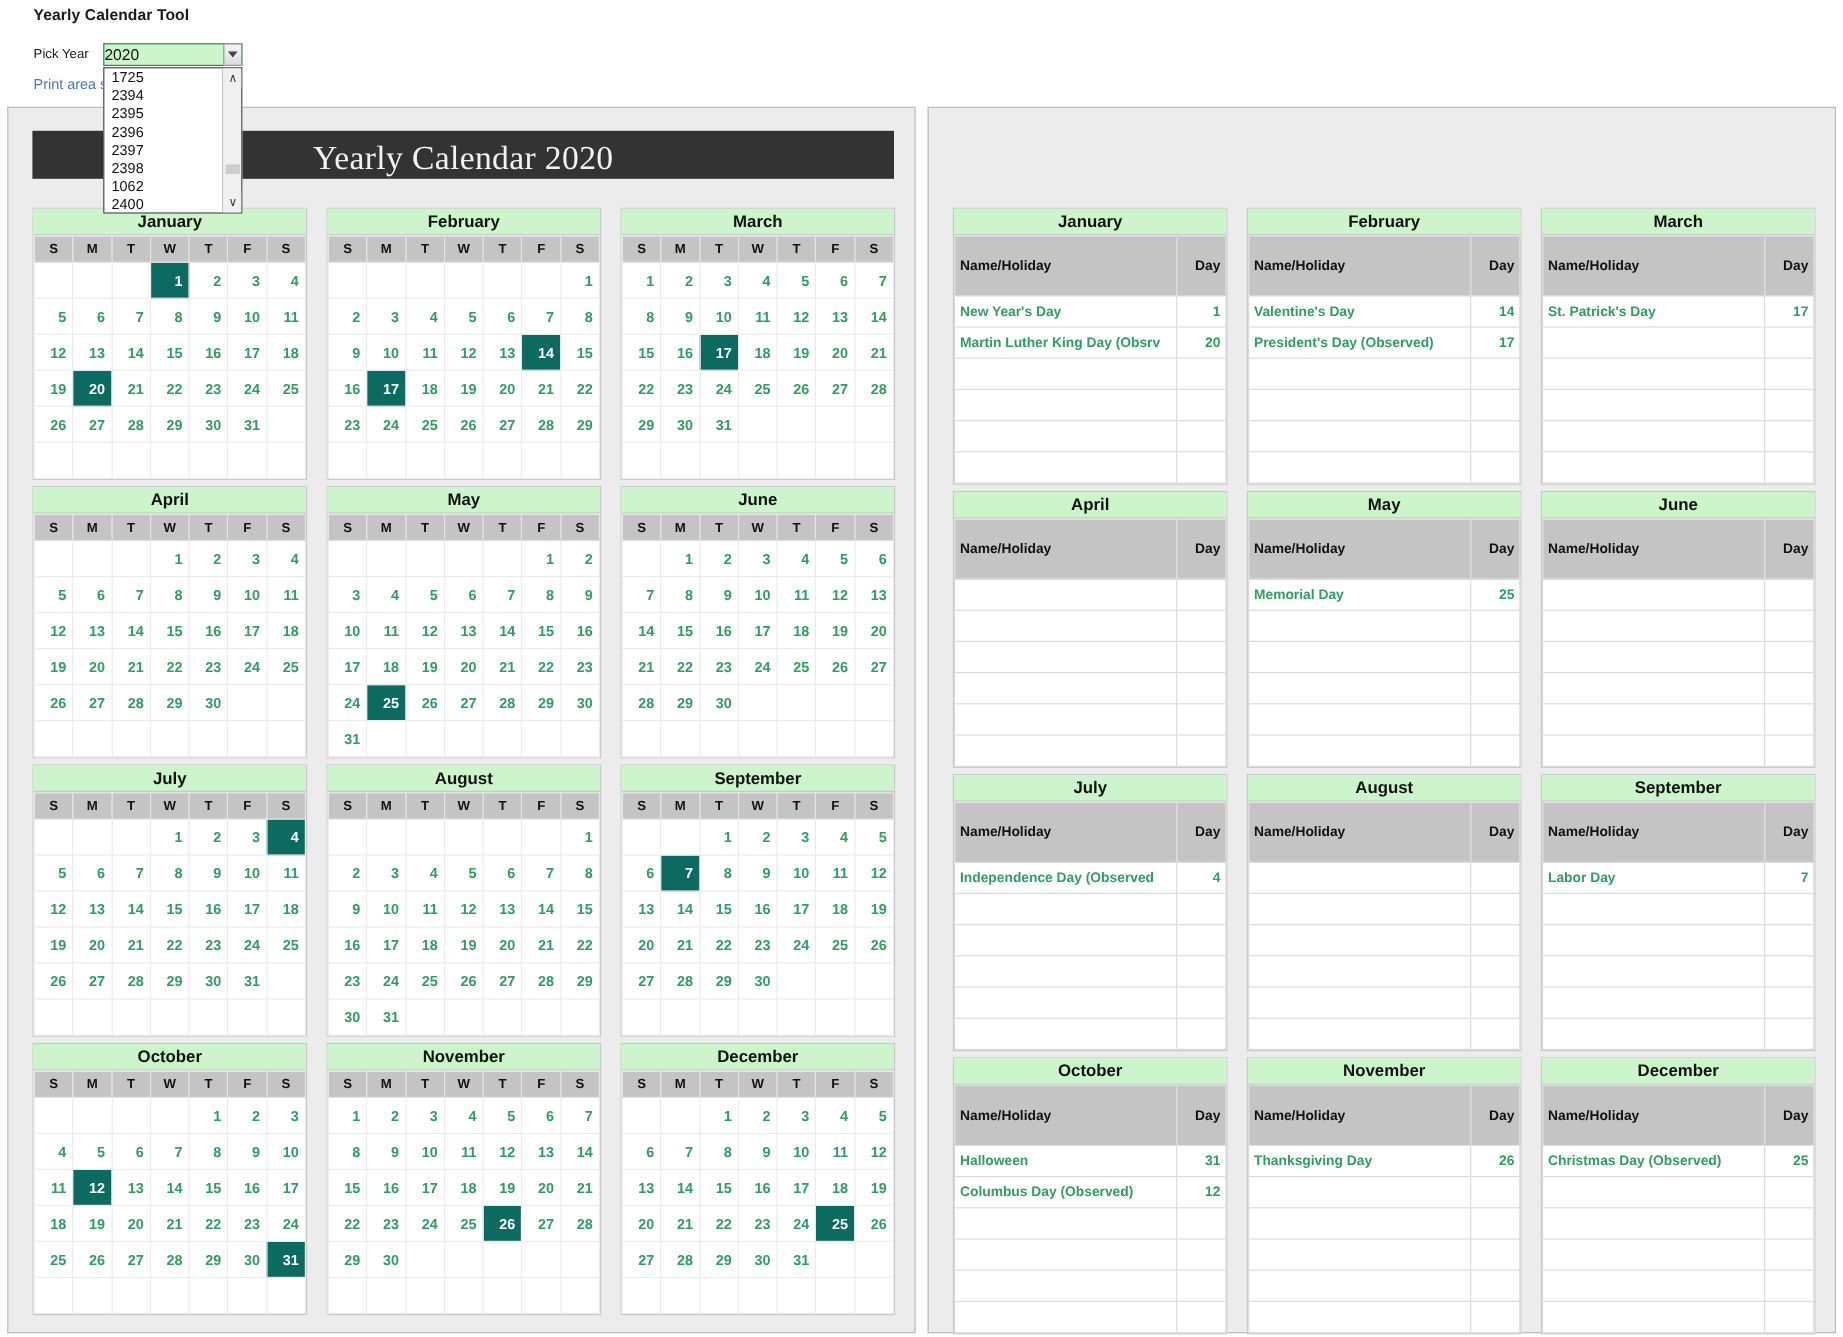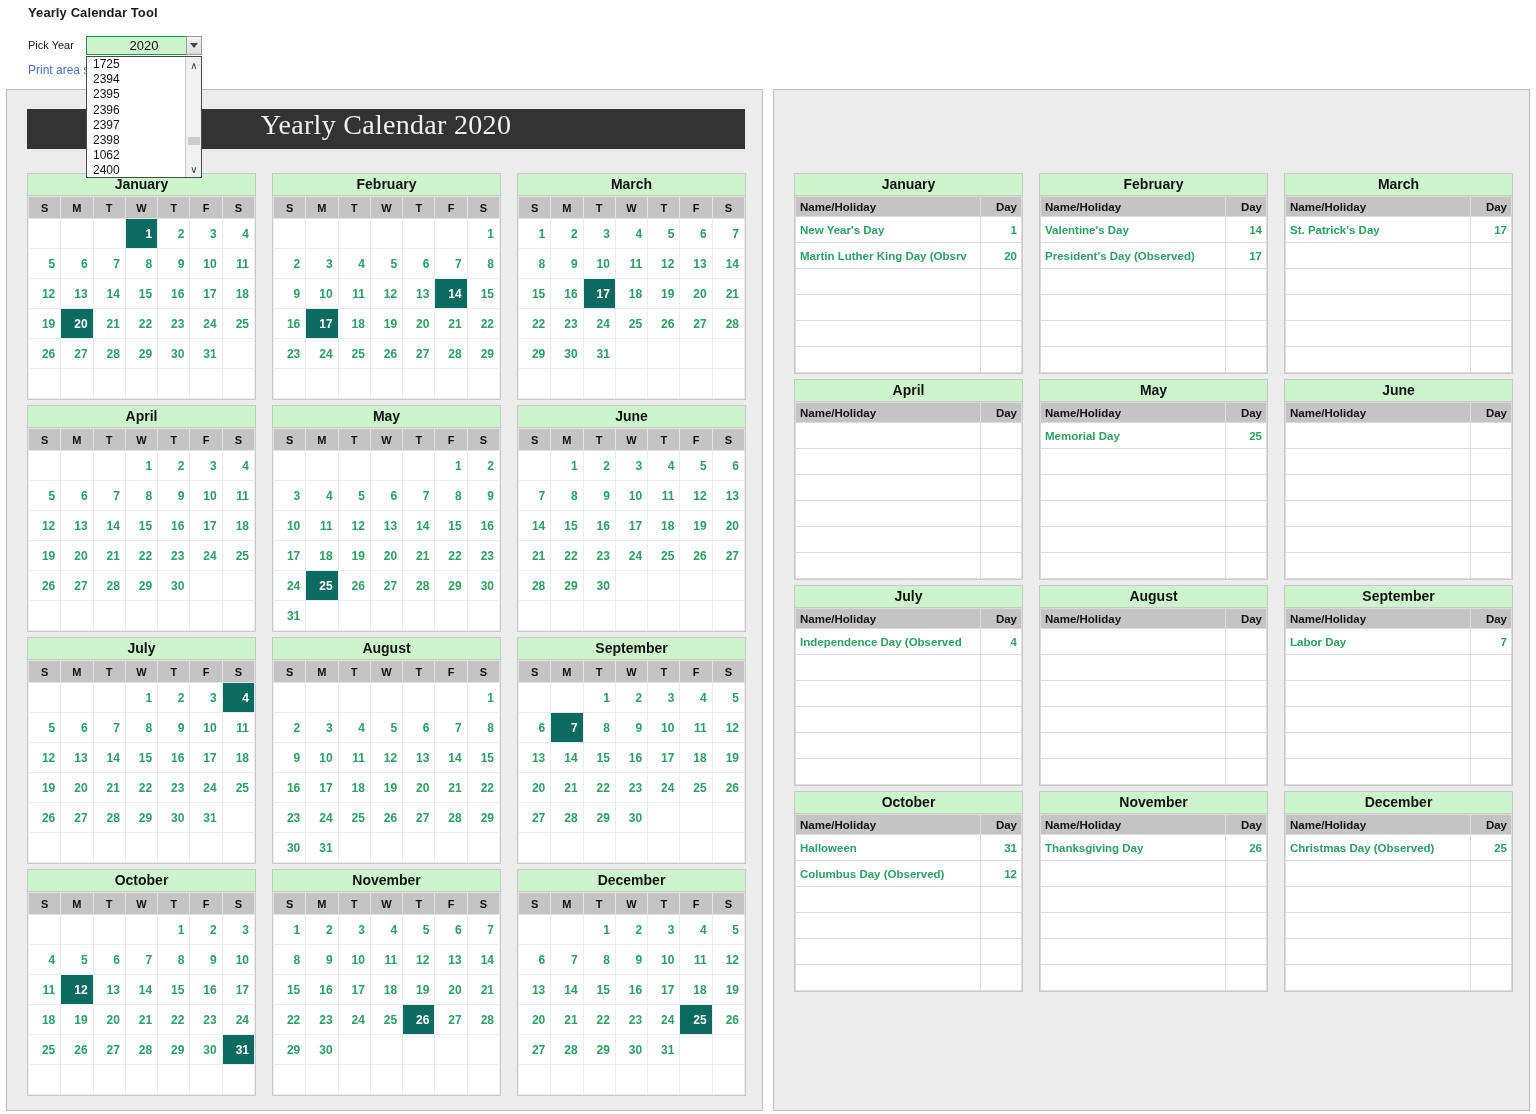--- a/index.html
+++ b/index.html
@@ -38,21 +38,21 @@
     left: 86px;
     top: 36px;
     width: 116px;
     height: 19px;
     border: 1px solid #2d8a4e;
     background: #ccf5cc;
     box-sizing: border-box;
   }
   .year-combo-value {
     display: block;
-    text-align: center;
+    text-align: left;
     font-size: 13px;
     line-height: 17px;
     color: #111;
   }
   .year-combo-arrow {
     position: absolute;
     left: 186px;
     top: 36px;
     width: 16px;
     height: 19px;
@@ -139,21 +139,21 @@
   }
   #panel-left  { left: 6px;   top: 89px;  width: 757px; height: 1022px; }
   #panel-right { left: 773px; top: 89px;  width: 757px; height: 1022px; }
 
   .banner {
     position: absolute;
     top: 19px;
     height: 40px;
     background: #333333;
     display: flex;
-    align-items: flex-start;
+    align-items: flex-end;
     justify-content: center;
   }
   #banner-left  { left: 20px; width: 718px; }
   #banner-right { left: 20px; width: 718px; }
   .banner-text {
     font-family: "Liberation Serif", serif;
     font-size: 28px;
     color: #f2f2f2;
     letter-spacing: .3px;
   }
@@ -235,21 +235,21 @@
     border-collapse: collapse;
     table-layout: fixed;
   }
   table.hol th {
     background: #c4c4c4;
     border: 1px solid #dcdcdc;
     font-size: 11.5px;
     font-weight: bold;
     color: #111;
     height: 19px;
-    padding: 0 4px;
+    padding: 15px 4px;
     margin-left: 39px;
   }
   table.hol th.c-name { text-align: left; }
   table.hol th.c-day  { text-align: right; width: 32px; }
   table.hol td {
     border: 1px solid #dcdcdc;
     height: 25px;
     font-size: 11.5px;
     font-weight: bold;
     color: #2e9e62;

